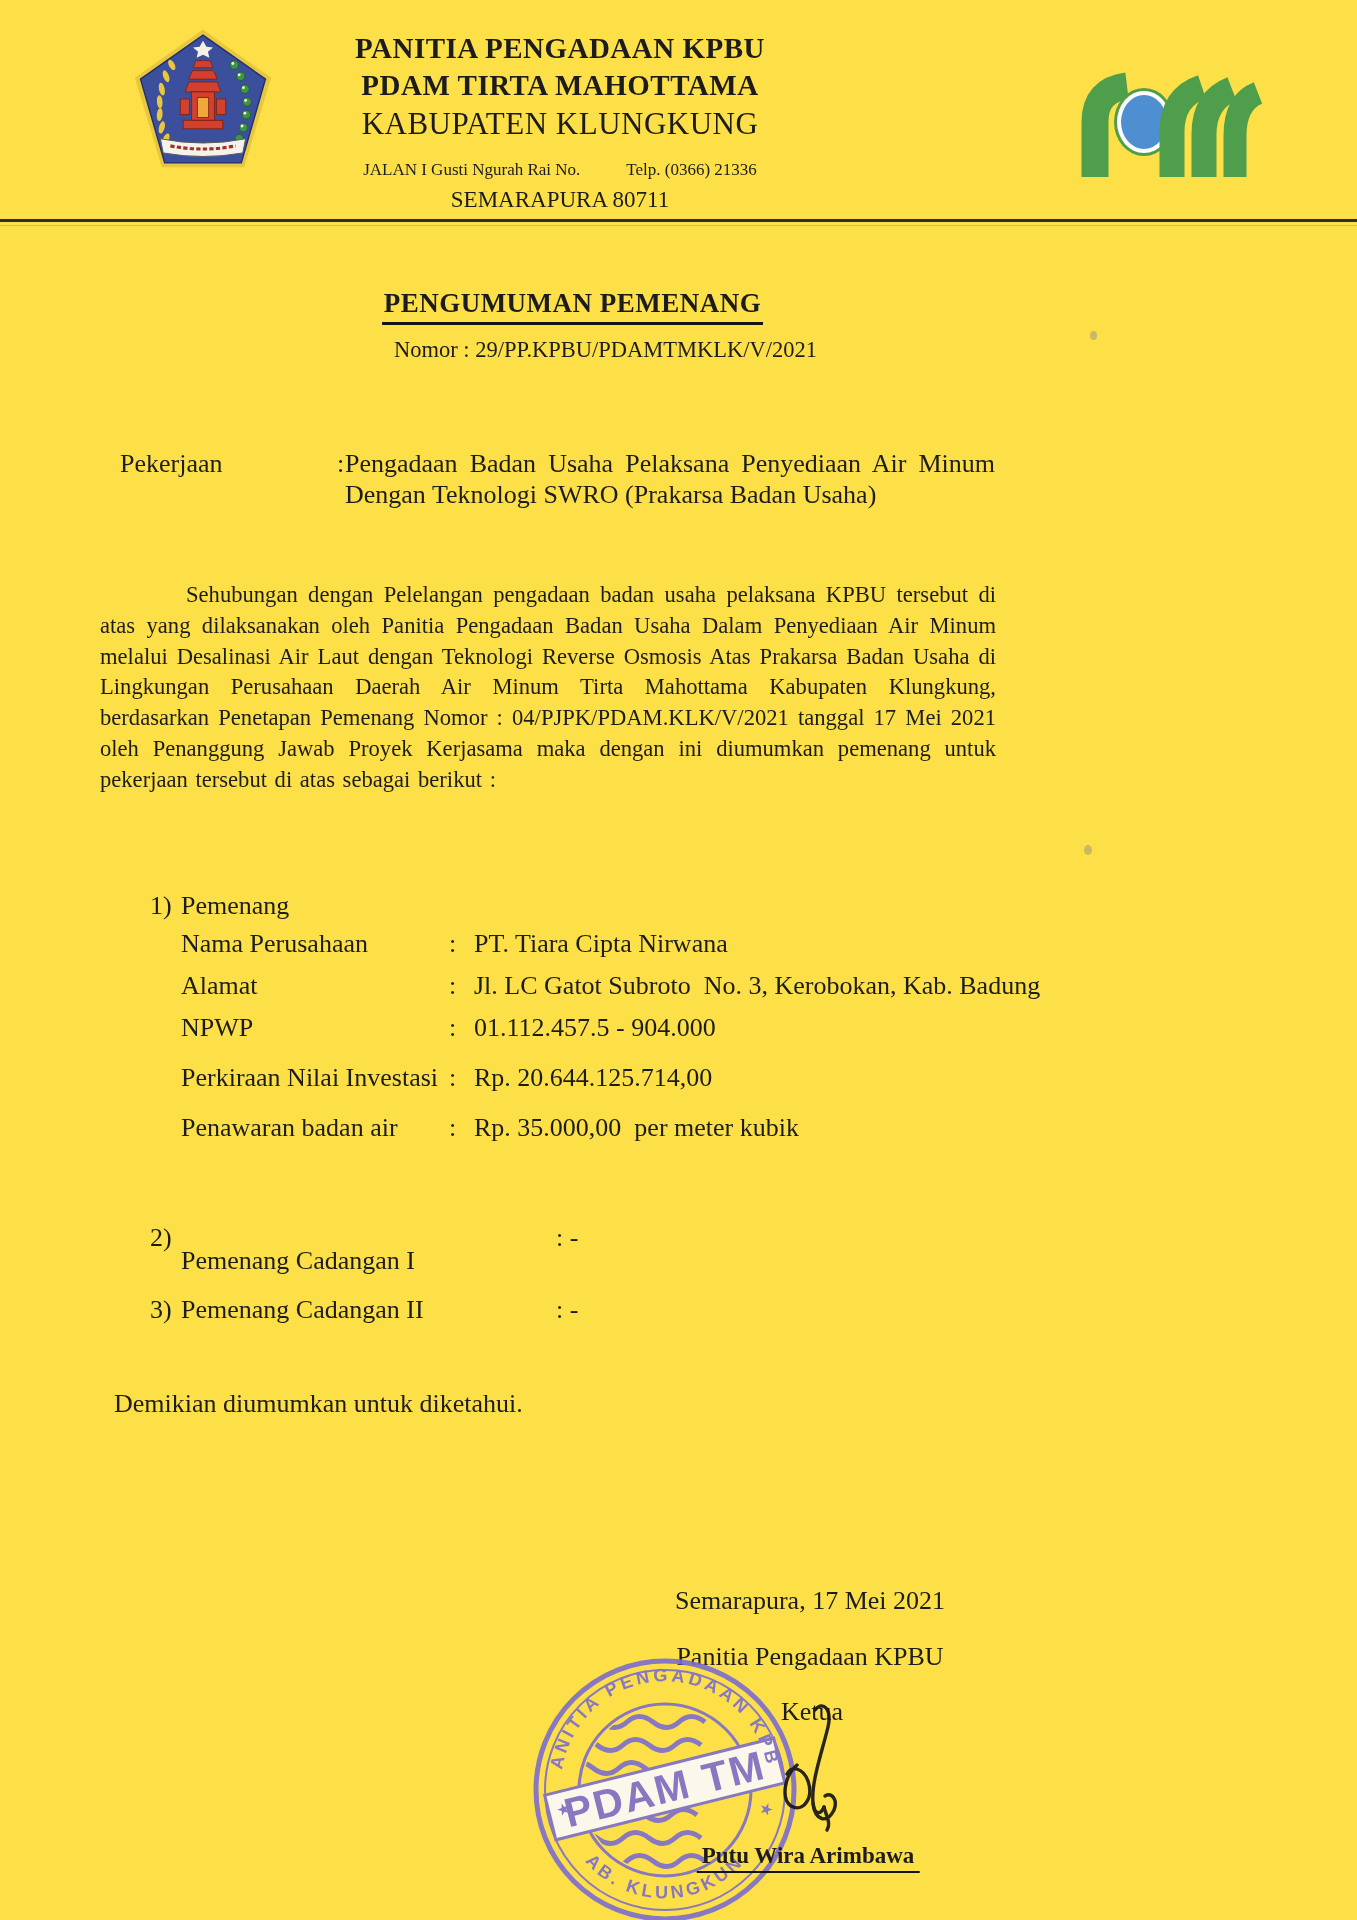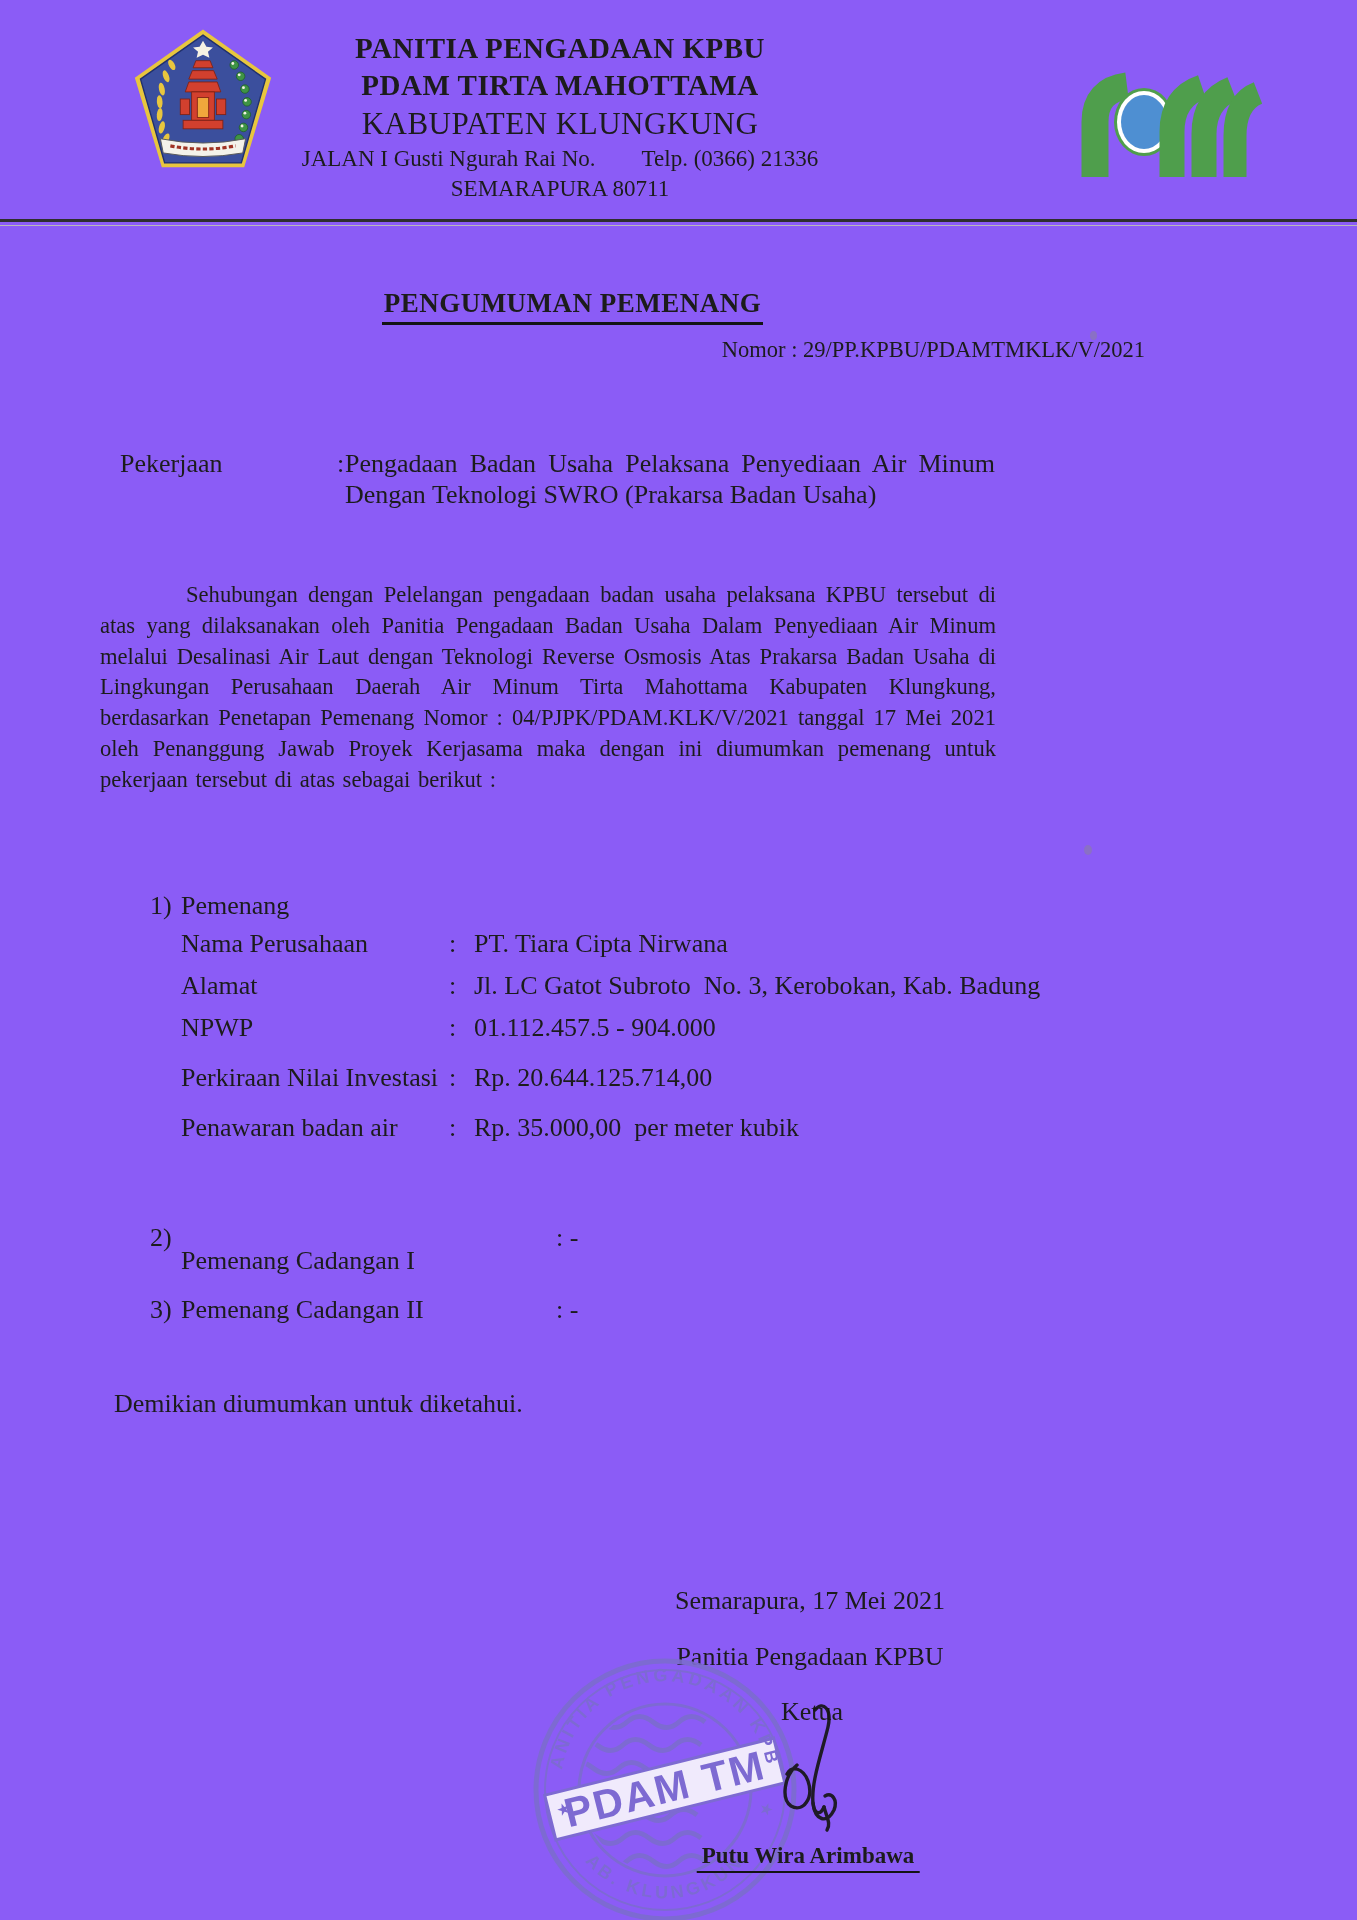--- a/index.html
+++ b/index.html
@@ -1,36 +1,36 @@
 <!DOCTYPE html>
 <html><head>
 <meta charset="utf-8">
 <style>
   html,body{margin:0;padding:0;background:#e9e9e9;}
   .page{
     position:relative;width:1357px;height:1920px;margin:0 auto;
-    background:#8b5cf6;overflow:hidden;
+    background:#fde047;overflow:hidden;
     font-family:"Liberation Serif","DejaVu Serif",serif;
     color:#1c1c1c;
   }
   .abs{position:absolute;}
   
   .lh-center{left:160px;top:30px;width:800px;text-align:center;}
   .lh-l1,.lh-l2{font-size:29px;font-weight:bold;line-height:37px;letter-spacing:.5px;}
   .lh-l3{font-size:31px;line-height:40px;letter-spacing:.5px;}
-  .lh-l4{font-size:23px;line-height:30px;}
+  .lh-l4{font-size:17px;line-height:30px;margin-top:11px;}
   .lh-l4 .gap{display:inline-block;width:46px;}
   .lh-l5{font-size:23px;line-height:29px;}
   .rule{left:0;top:219px;width:1357px;height:3px;background:#2e2e2e;}
   .rule2{left:0;top:225px;width:1357px;height:1px;background:#b9b9b9;}
   
   .title-wrap{left:0;top:288px;width:1145px;text-align:center;}
   .doc-title{display:inline-block;font-size:27px;font-weight:bold;letter-spacing:.5px;
     border-bottom:3px solid #141414;padding:0 2px 3px;}
-  .doc-number{left:0;top:337px;width:1145px;text-align:right;font-size:22.5px;}
+  .doc-number{left:0;top:337px;width:1145px;text-align:center;font-size:22.5px;padding-left:33px;}
   
   .txt{font-size:26px;line-height:31px;}
   .subject-label{left:120px;top:448px;}
   .subject-colon{left:337px;top:448px;}
   .subject-value{left:345px;top:448px;width:650px;text-align:justify;}
   
   .body-par{left:100px;top:580px;width:896px;text-align:justify;text-indent:86px;
     font-size:22.6px;line-height:30.8px;word-spacing:2px;}
   .row-label{position:absolute;left:0;top:0;white-space:pre;}
   .row-colon{position:absolute;left:268px;top:0;}

